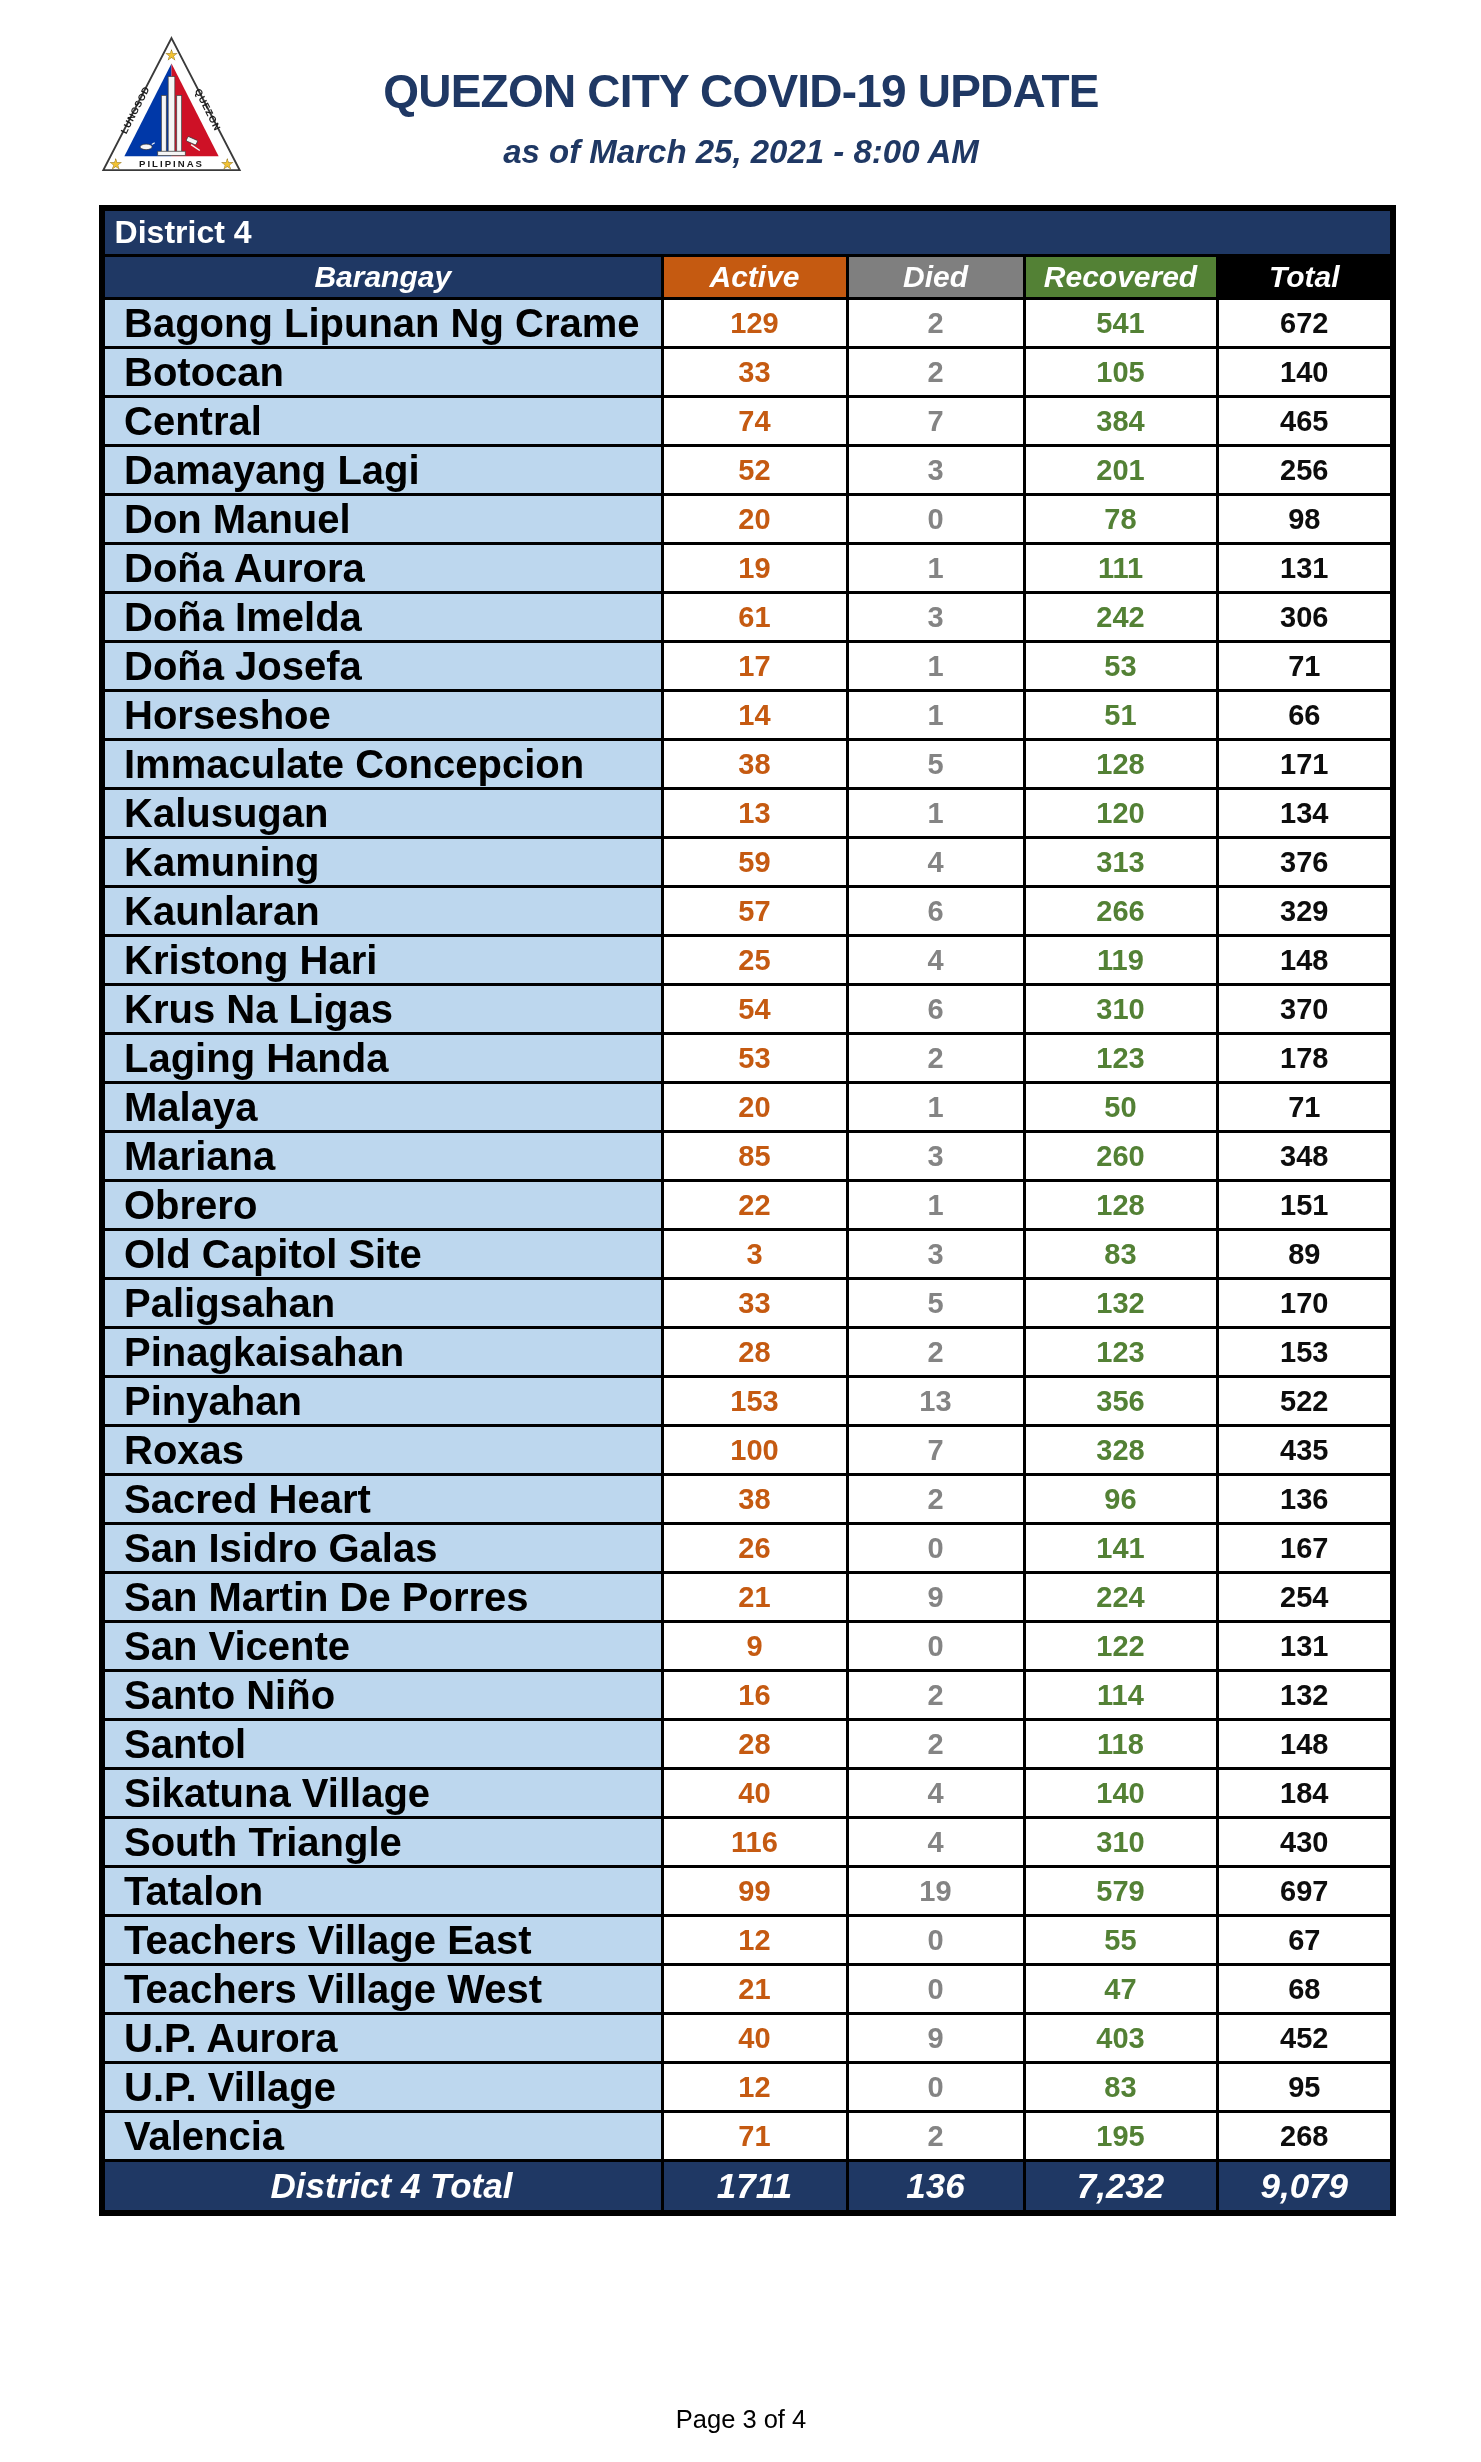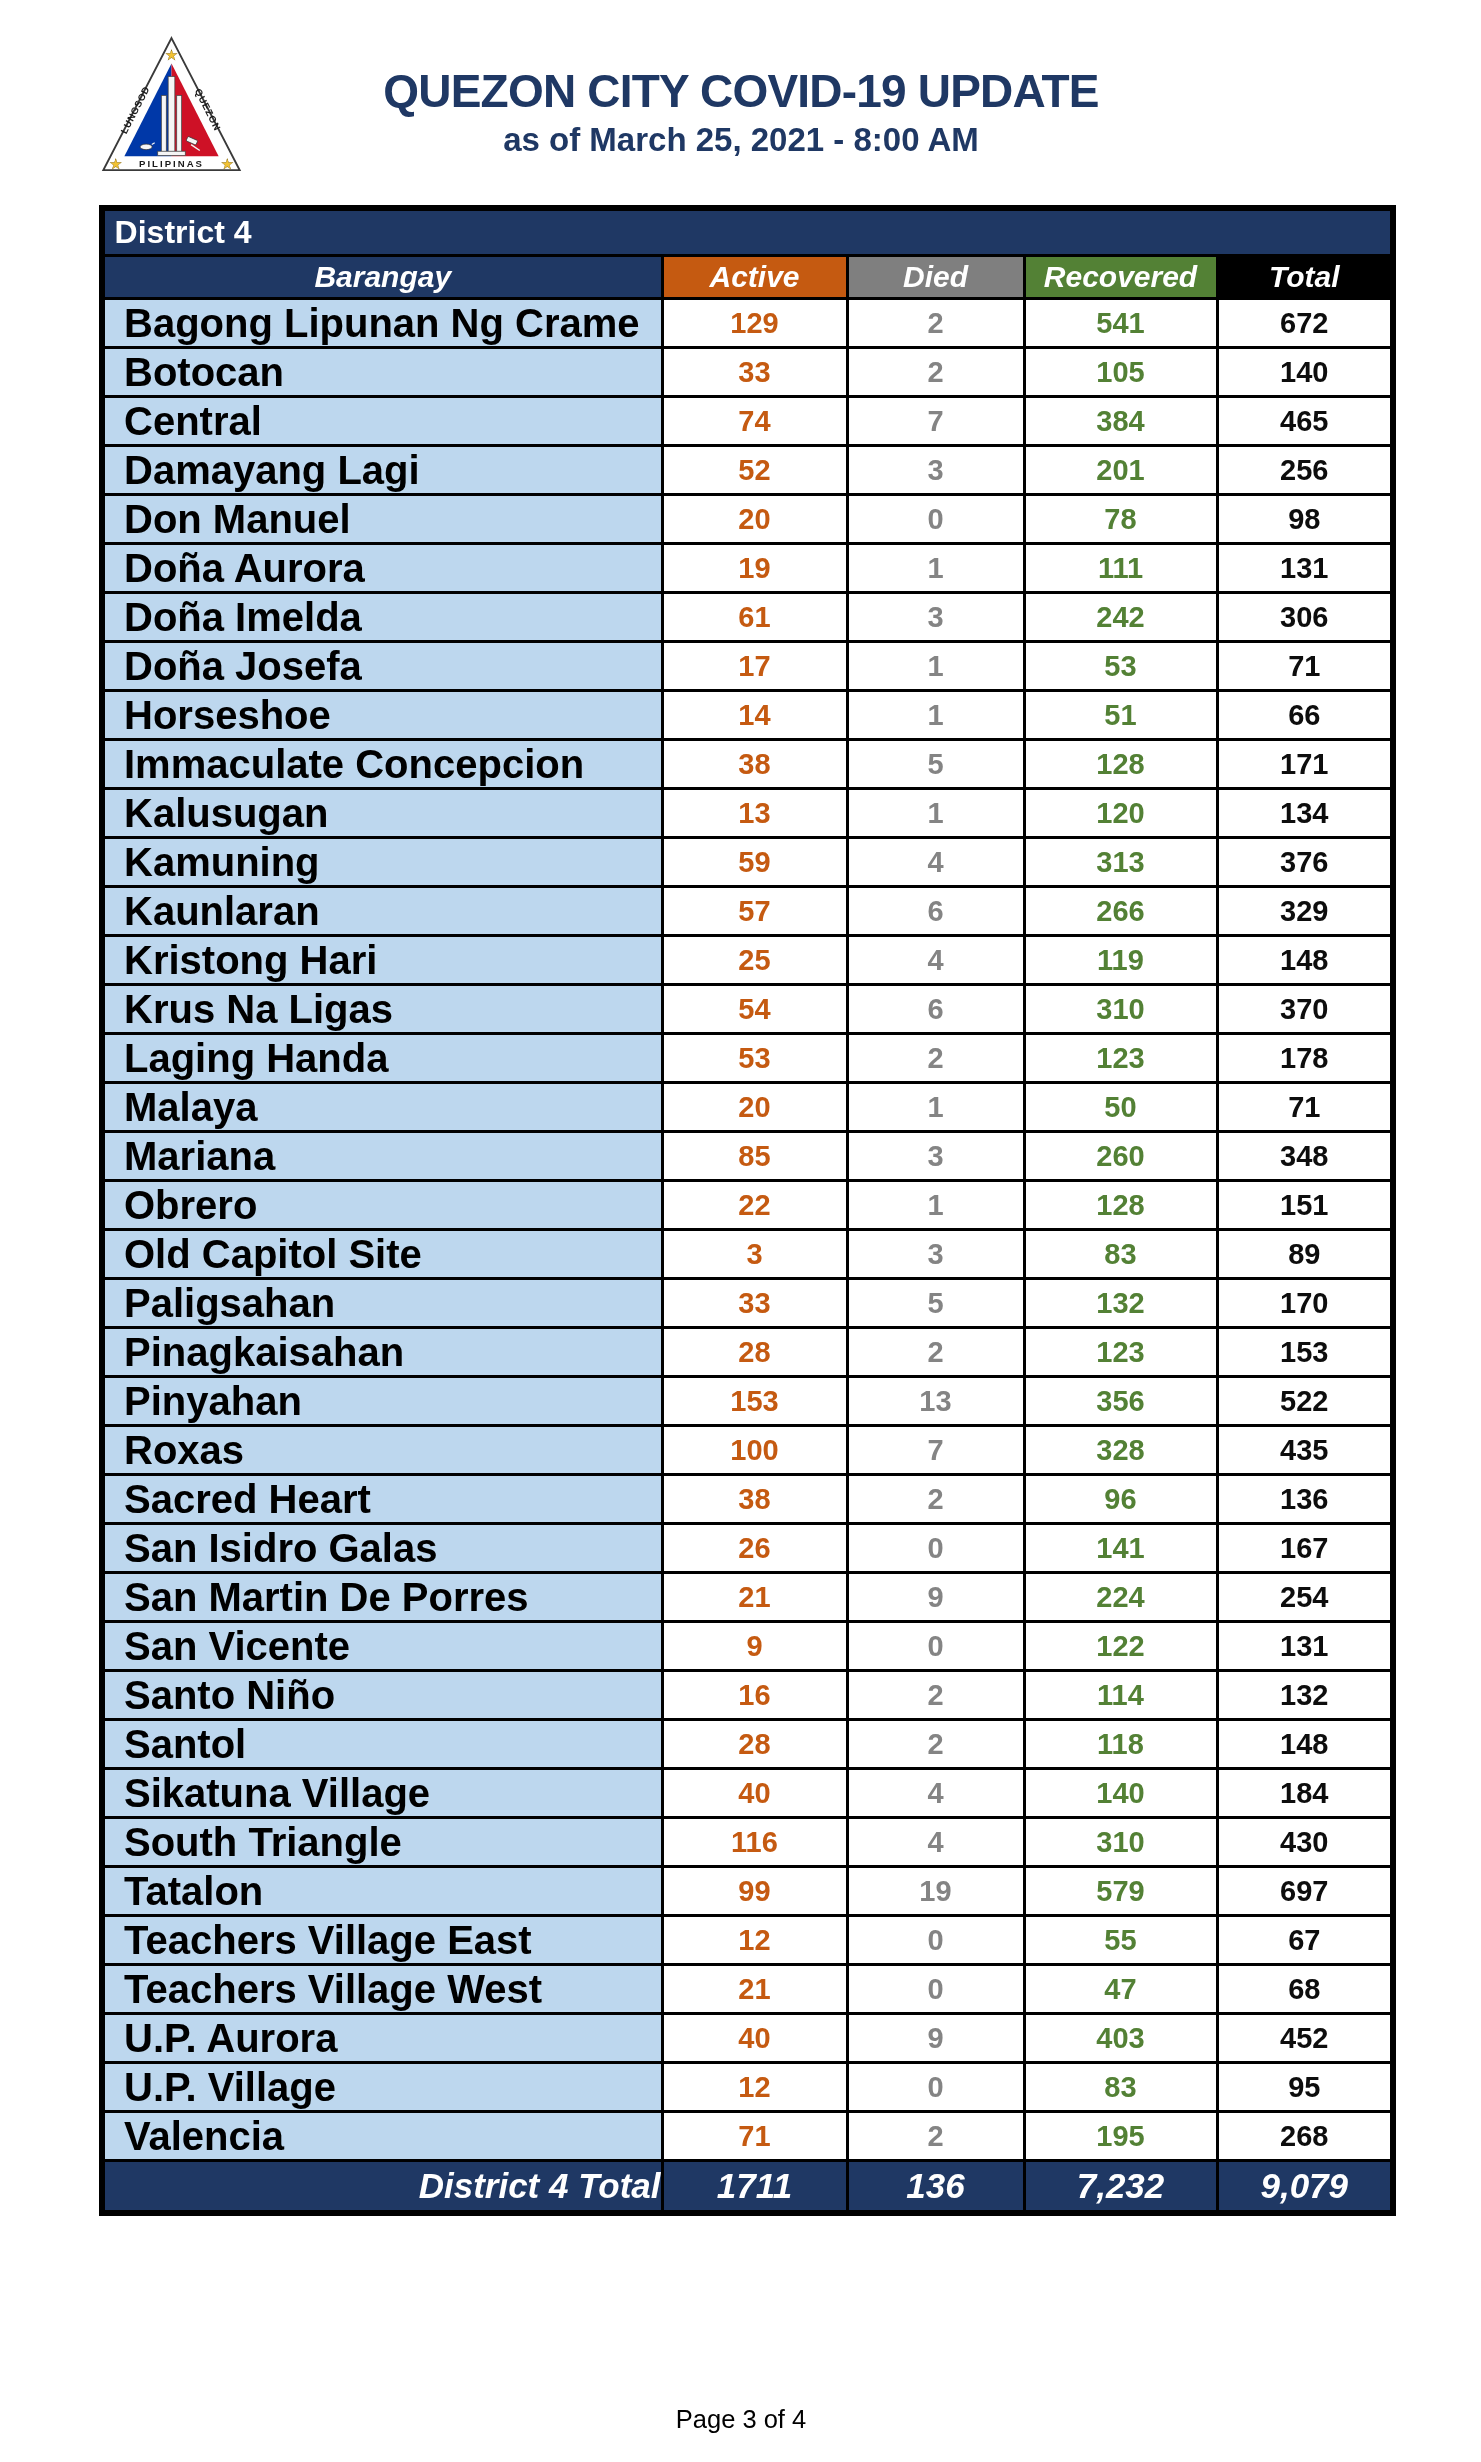--- a/index.html
+++ b/index.html
@@ -14,22 +14,22 @@
   .logo { position:absolute; left:99px; top:30px; width:145px; height:154px; }
   .logo svg { width:100%; height:100%; }
   .logo text { font-family:"Liberation Sans", sans-serif; }
 
   .titles { position:absolute; left:0; top:67px; width:100%; text-align:center; }
   .title {
     font-size:46px; font-weight:bold; letter-spacing:-0.8px;
     color:var(--navy,#1F3864); line-height:1.05;
   }
   .subtitle {
-    margin-top:8px; font-size:33px; font-weight:bold;
-    color:var(--navy,#1F3864); line-height:1.05;
+    margin-top:20px; font-size:33px; font-weight:bold;
+    color:var(--navy,#1F3864); line-height:1.05;font-style:italic;
   }
 
   
   table.covid-table {
     position:absolute; left:99px; top:205px;
     border-collapse:collapse; table-layout:fixed; width:1291px;
     border:6.4px solid #000;
     padding-left:39px;
   }
   .covid-table td { border:3.2px solid #000; overflow:hidden; white-space:nowrap; }
@@ -55,21 +55,21 @@
   }
   tbody td.td-active    { color:var(--orange,#C55A11);margin-top:28px; }
   tbody td.td-died      { color:#848484; }
   tbody td.td-recovered { color:var(--green,#538135); }
   tbody td.td-total     { color:#0d0d0d; }
 
   .total-row td {
     background:var(--navy,#1F3864); color:#fff; font-weight:bold; font-style:italic;
     font-size:35px; height:48px; text-align:center; padding:0;
   }
-  .total-row td.total-label { text-align:right; padding-left:17.5px; }
+  .total-row td.total-label { text-align:center; padding-left:17.5px; }
 
   
   .footer {
     position:absolute; top:2405px; left:0; width:100%;
     text-align:center; font-size:25.5px; color:#000;
   }
 </style>
 </head>
 <body style="--navy: #1F3864; --orange: #C55A11; --gray: #7F7F7F; --green: #538135; --black: #000000; --light_blue: #BDD7EE; --seal_blue: #0038A8; --seal_red: #CE1126; --seal_gold: #F2C233;">
 

